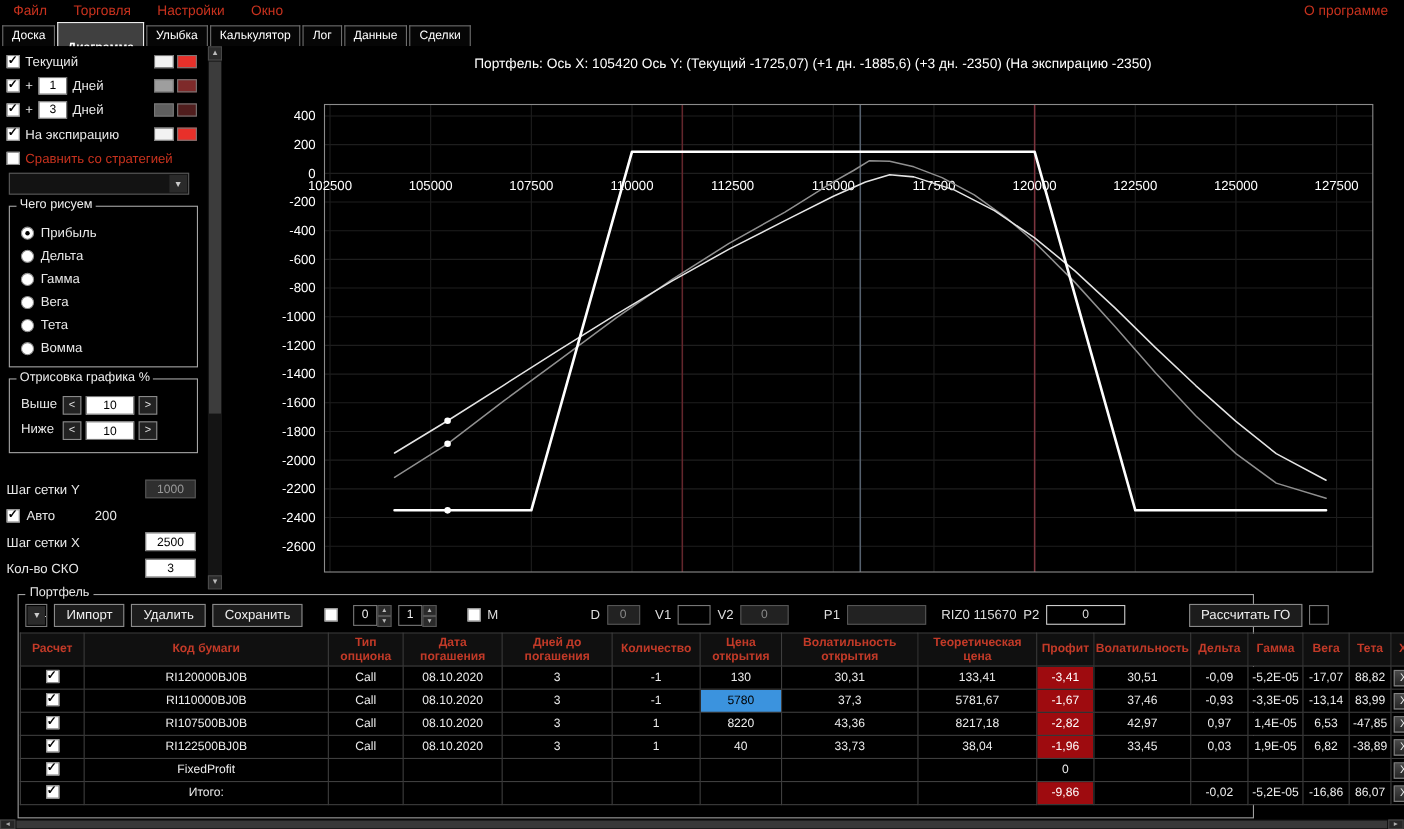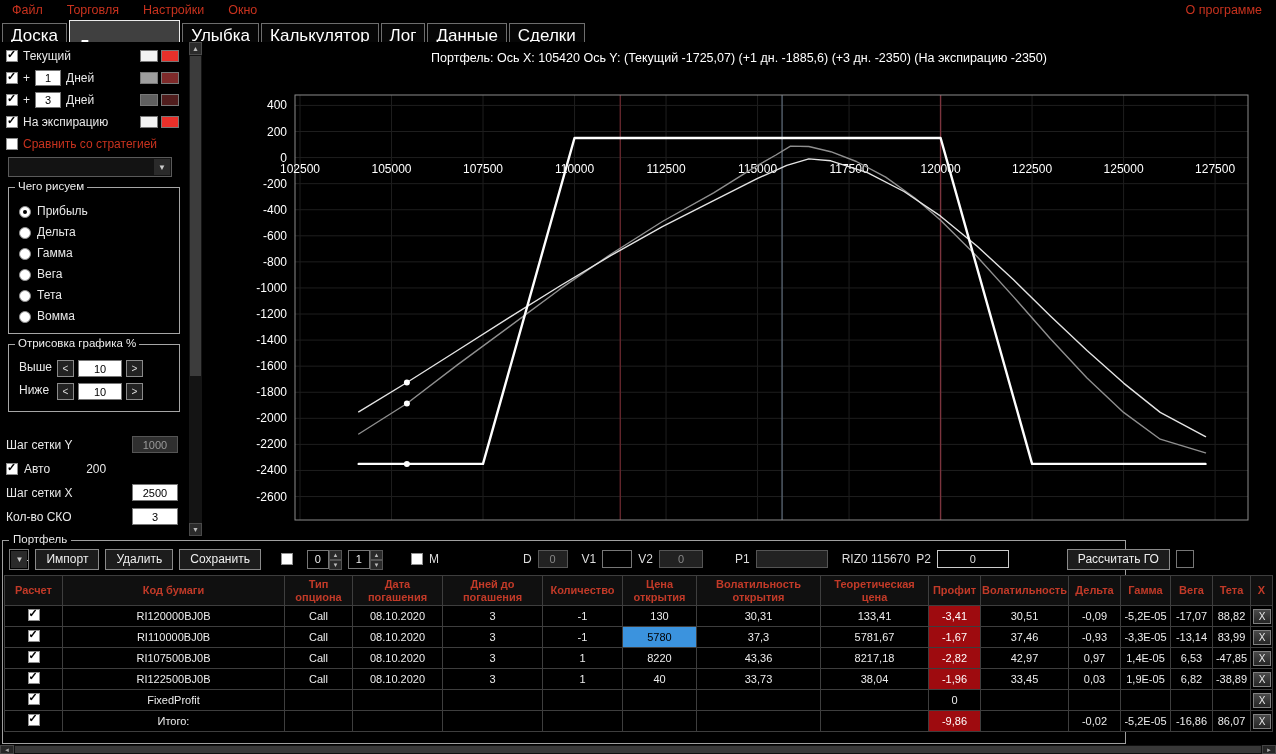--- a/index.html
+++ b/index.html
@@ -7,21 +7,21 @@
     font-family:"Liberation Sans",sans-serif;color:#e8e8e8}
   #app{position:absolute;inset:0;background:#000}
 
   
   #menubar{position:absolute;left:0;top:0;width:100%;height:20px;display:flex;align-items:center;background:#000}
   .menu-item{color:#c8321e;font-size:12.5px;padding:2px 12px;cursor:default}
   .menu-about{margin-left:auto;padding-right:14px}
 
   
   #tabbar{position:absolute;left:0;top:20px;width:100%;height:22px;display:flex;align-items:flex-end;background:#000}
-  .tab{font-size:17px;color:#fff;background:#060606;border:1px solid #6e6e6e;border-bottom:none;
+  .tab{font-size:11px;color:#fff;background:#060606;border:1px solid #6e6e6e;border-bottom:none;
     padding:2px 8px 3px;margin-left:2px;height:19px;white-space:nowrap}
   .tab.active{border-color:#ececec;height:22px;padding-top:16px;background:#404040;font-weight:bold}
 
   
   #leftpanel{position:absolute;left:0;top:42px;width:202px;height:494px;overflow:hidden;background:#000}
   .lp-row{display:flex;align-items:center;gap:5px;margin:5px 6px;font-size:12px;height:17px}
   .lbl{white-space:nowrap}
   .red-lbl{color:#c8321e}
   .cb{width:12px;height:12px;background:#fff;border:1px solid #8e8e8e;display:inline-block;position:relative;flex:0 0 auto}
   .cb.on::after{content:"✓";position:absolute;top:-3px;left:0;color:#000;font-size:11px;font-weight:bold}
@@ -53,21 +53,21 @@
     font-size:7px;display:flex;align-items:center;justify-content:center}
   .sb-btn.up{top:0}.sb-btn.down{bottom:0}
   .sb-thumb{position:absolute;left:1px;top:14px;width:11px;height:320px;background:#3c3c3c}
 
   
   #chartpanel{position:absolute;left:202px;top:42px;width:1074px;height:494px;background:#000}
   #chart-title{text-align:center;font-size:12.5px;color:#fff;margin-top:9px;height:18px;white-space:nowrap}
   #chart-svg{position:absolute;left:0;top:30px;width:1074px;height:462px;display:block}
 
   
-  #portfolio{position:absolute;left:2px;top:540px;width:1124px;height:204px;border:1px solid #9f9f9f;background:#000}
+  #portfolio{position:absolute;left:16px;top:540px;width:1124px;height:204px;border:1px solid #9f9f9f;background:#000}
   #pf-label{position:absolute;top:-8px;left:6px;background:#000;padding:0 4px;font-size:11.5px;color:#e8e8e8}
   #pf-toolbar{position:absolute;left:6px;top:7px;right:6px;height:22px;display:flex;align-items:center;font-size:12px;gap:6px}
   .pf-select{width:96px;height:21px;background:#000;border:1px solid #7a7a7a;position:relative;display:flex;align-items:flex-start;padding-left:6px}
   .btn{height:21px;background:#1c1c1c;border:1px solid #8a8a8a;color:#eee;font-size:12px;padding:0 10px;
     display:flex;align-items:center;white-space:nowrap}
   .spin{display:flex;height:19px}
   .spin-val{width:22px;background:#000;border:1px solid #777;color:#eee;font-size:11px;display:flex;align-items:center;justify-content:center}
   .spin-btns{display:flex;flex-direction:column;width:13px}
   .spin-btns span{flex:1;background:#2a2a2a;border:1px solid #555;font-size:6px;color:#bbb;text-align:center;line-height:8px}
   .tin{height:18px;background:#000;border:1px solid #777;color:#ddd;font-size:11px;text-align:center;padding:0}

